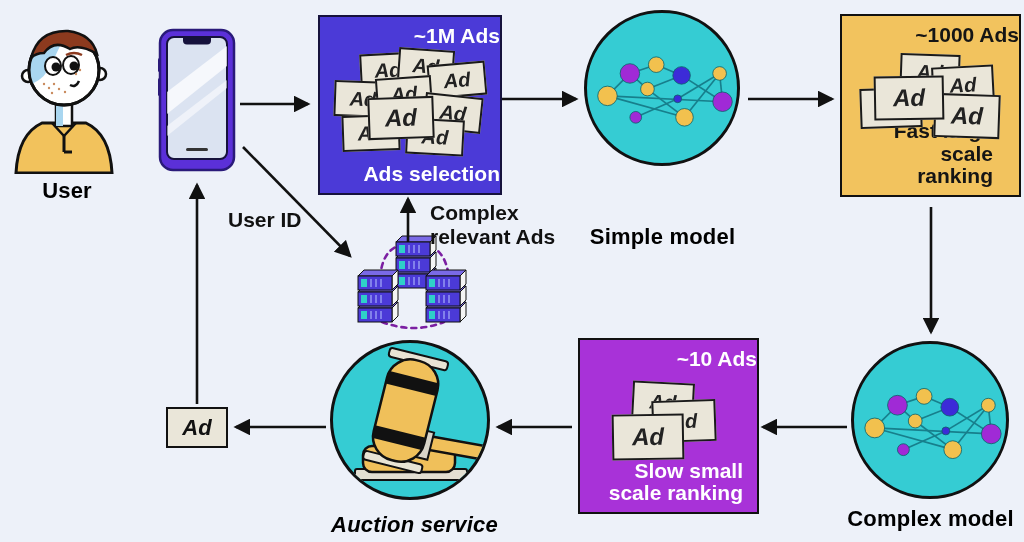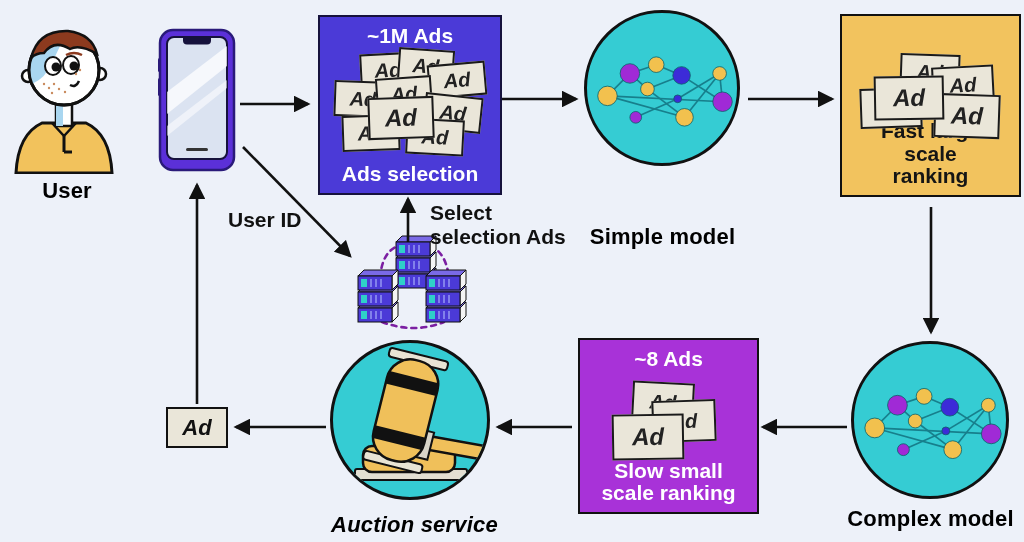--- a/index.html
+++ b/index.html
@@ -2,21 +2,21 @@
 <html><head>
 <meta charset="utf-8">
 <style>
   html,body{margin:0;padding:0;}
   body{font-family:"Liberation Sans", sans-serif; background:#e9edf6;}
   .canvas{position:relative;width:1024px;height:542px;background:#edf1f9;overflow:hidden;}
   .arrows{position:absolute;left:0;top:0;width:1024px;height:542px;pointer-events:none;z-index:6;}
   .node-label{position:absolute;color:#000000;font-weight:700;font-size:22px;text-align:center;z-index:4;letter-spacing:.2px;}
   .annot{position:absolute;color:#111;font-weight:700;font-size:21px;z-index:4;}
   .box{position:absolute;border:2.5px solid #16123c;z-index:3;}
-  .box .count, .box .blabel{position:absolute;left:0;right:0;text-align:center;font-weight:700;font-size:21px;line-height:1.08;}
+  .box .count, .box .blabel{position:absolute;left:0;right:0;text-align:right;font-weight:700;font-size:21px;line-height:1.08;}
   .box .count{top:8px;}
   .box .blabel{bottom:7px;}
   .box.blue{background:#4b3ad7;}
   .box.blue .count,.box.blue .blabel{color:#ffffff;}
   .box.yellow{background:#f2c35e;border-color:#111;}
   .box.yellow .count,.box.yellow .blabel{color:#151515;}
   .box.purple{background:#a832d8;border-color:#111;}
   .box.purple .count,.box.purple .blabel{color:#ffffff;}
   .cards{position:absolute;left:6px;right:6px;z-index:2;}
   .card{position:absolute;background:#eae6d9;border:2px solid #1a1a1a;display:flex;align-items:center;justify-content:center;
@@ -136,20 +136,21 @@
         <circle cx="136" cy="62" r="7" fill="#f2c14e"></circle>
         <circle cx="139" cy="91" r="10" fill="#a02ad6"></circle>
         <circle cx="100" cy="107" r="9" fill="#f2c14e"></circle>
         <circle cx="50" cy="107" r="6" fill="#a02ad6"></circle>
       </g>
     </svg>
   </div>
   <div class="node-label" style="left:570px;top:179px;width:185px;margin-top:45px;">Simple model</div>
 
   <div class="box yellow" style="left:840px;top:14px;width:177px;height:179px;">
+    <div class="count">~1000 Ads</div>
     <div class="cards" style="top:38px;height:96px;">
       <div class="card" style="left:52px;top:0px;width:60px;height:36px;transform:rotate(2deg)">Ad</div>
       <div class="card" style="left:84px;top:12px;width:62px;height:38px;transform:rotate(-3deg)">Ad</div>
       <div class="card" style="left:12px;top:34px;width:62px;height:40px;transform:rotate(-2deg)">Ad</div>
       <div class="card front" style="left:86px;top:40px;width:66px;height:44px;transform:rotate(2deg)">Ad</div>
       <div class="card front" style="left:26px;top:22px;width:70px;height:44px;transform:rotate(-1deg)">Ad</div>
     </div>
     <div class="blabel" style="padding:0 26px;">Fast large scale ranking</div>
   </div>
 
@@ -180,21 +181,21 @@
         <circle cx="136" cy="62" r="7" fill="#f2c14e"></circle>
         <circle cx="139" cy="91" r="10" fill="#a02ad6"></circle>
         <circle cx="100" cy="107" r="9" fill="#f2c14e"></circle>
         <circle cx="50" cy="107" r="6" fill="#a02ad6"></circle>
       </g>
     </svg>
   </div>
   <div class="node-label" style="left:838px;top:506px;width:185px;">Complex model</div>
 
   <div class="box purple" style="left:578px;top:338px;width:177px;height:172px;">
-    <div class="count">~8 Ads</div>
+    <div class="count">~10 Ads</div>
     <div class="cards" style="top:38px;height:90px;">
       <div class="card" style="left:46px;top:4px;width:62px;height:40px;transform:rotate(3deg)">Ad</div>
       <div class="card" style="left:66px;top:22px;width:64px;height:42px;transform:rotate(-2deg)">Ad</div>
       <div class="card front" style="left:26px;top:36px;width:72px;height:46px;transform:rotate(-1deg)">Ad</div>
     </div>
     <div class="blabel" style="padding:0 14px;margin-top:48px;">Slow small scale ranking</div>
   </div>
 
   <div class="circle" style="left:330px;top:340px;width:160px;height:160px;">
     <svg width="160" height="160" viewBox="0 0 160 160">
@@ -309,15 +310,15 @@
             <rect x="3" y="9" width="6" height="8" fill="#2fd0c8"></rect>
             <line x1="13" y1="9" x2="13" y2="17" stroke="#b9c6ff"></line>
             <line x1="18" y1="9" x2="18" y2="17" stroke="#b9c6ff"></line>
             <line x1="23" y1="9" x2="23" y2="17" stroke="#b9c6ff"></line>
           </g>
       </g>
     </g>
   </svg>
 
   <div class="annot" style="left:228px;top:208px;">User ID</div>
-  <div class="annot" style="left:430px;top:201px;width:145px;line-height:1.15;">Select selection Ads</div>
+  <div class="annot" style="left:430px;top:201px;width:145px;line-height:1.15;">Complex relevant Ads</div>
 
 </div>
 
 </body></html>

